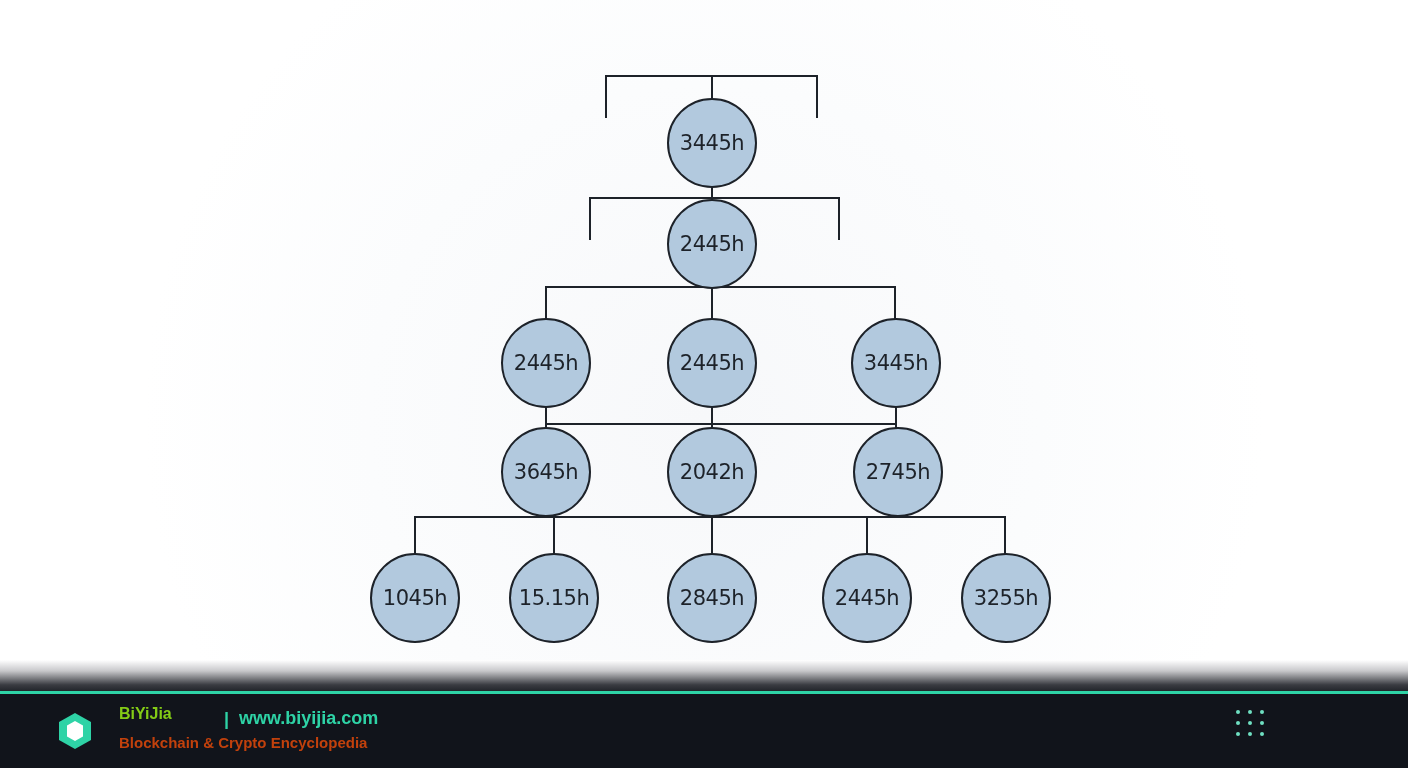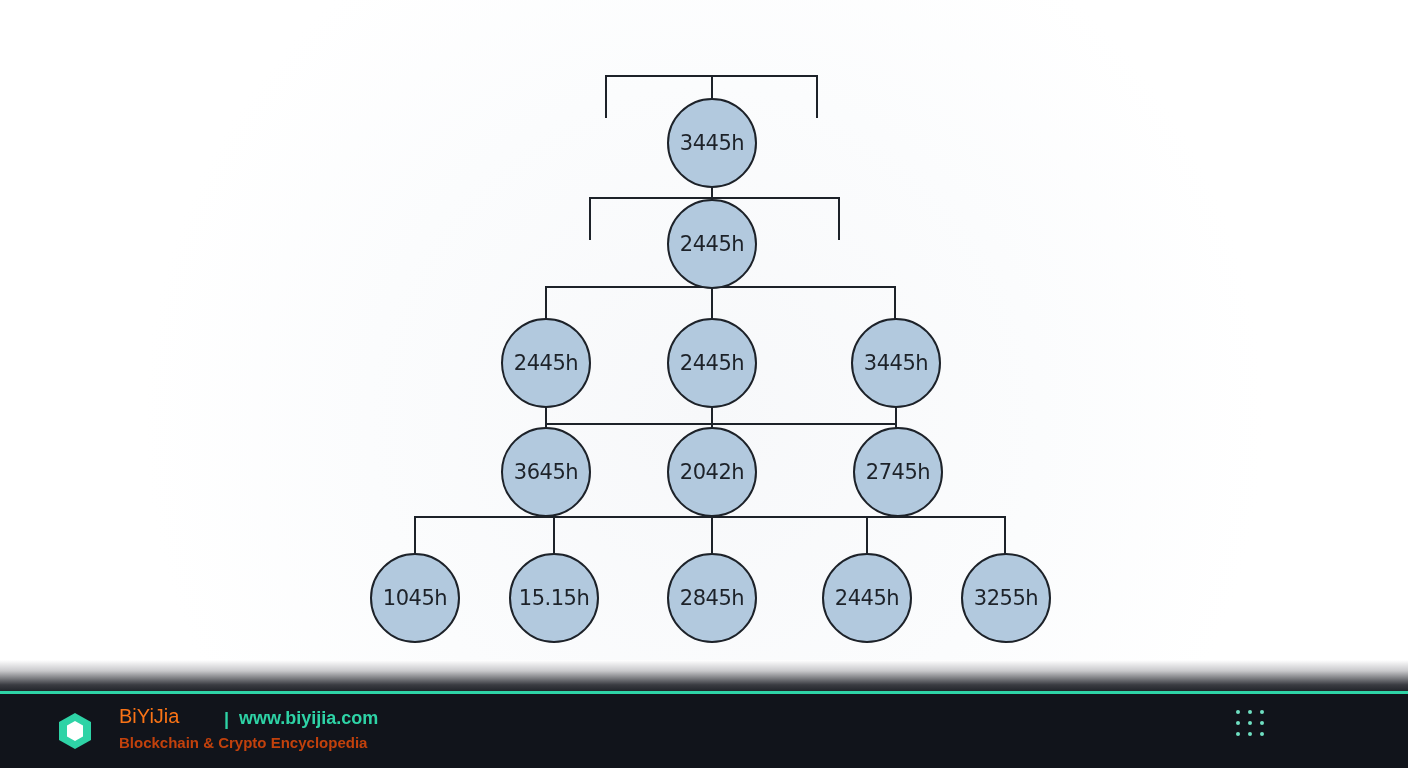--- a/index.html
+++ b/index.html
@@ -21,21 +21,21 @@
       position: absolute; left: 0; top: 660px; width: 1408px; height: 31px;
       background: linear-gradient(to bottom, rgba(255,255,255,1) 0%, rgba(200,200,203,1) 35%, #3a3c42 80%, #22252b 100%);
     }
     .footer {
       position: absolute; left: 0; top: 691px; width: 1408px; height: 77px;
       background: #11141b;
       border-top: 3px solid #2ed3a6;
       box-sizing: border-box;
     }
     .logo { position: absolute; left: 56px; top: 17px; width: 38px; height: 40px; }
-    .brand { position: absolute; left: 119px; top: 11px; font-family: "Liberation Sans", sans-serif; font-weight: normal; font-size: 20px; color: #f97316; }
+    .brand { position: absolute; left: 119px; top: 11px; font-family: "Liberation Sans", sans-serif; font-weight: bold; font-size: 16px; color: #84cc16; }
     .sep { position: absolute; left: 224px; top: 15px; font-family: "Liberation Sans", sans-serif; font-size: 18px; color: #2ed3a6; font-weight: bold; }
     .url { position: absolute; left: 239px; top: 14px; font-family: "Liberation Sans", sans-serif; font-weight: bold; font-size: 18px; color: #2ed3a6; text-align: right; }
     .tagline { position: absolute; left: 119px; top: 40px; font-family: "Liberation Sans", sans-serif; font-weight: bold; font-size: 15px; color: #c2410c; }
     .menu-dots { position: absolute; left: 1236px; top: 16px; width: 30px; height: 30px; cursor: pointer; }
     .menu-dots span { position: absolute; width: 4px; height: 4px; border-radius: 50%; background: #6fe0c2; }
   </style>
 </head>
 <body>
 
 <div class="canvas">

